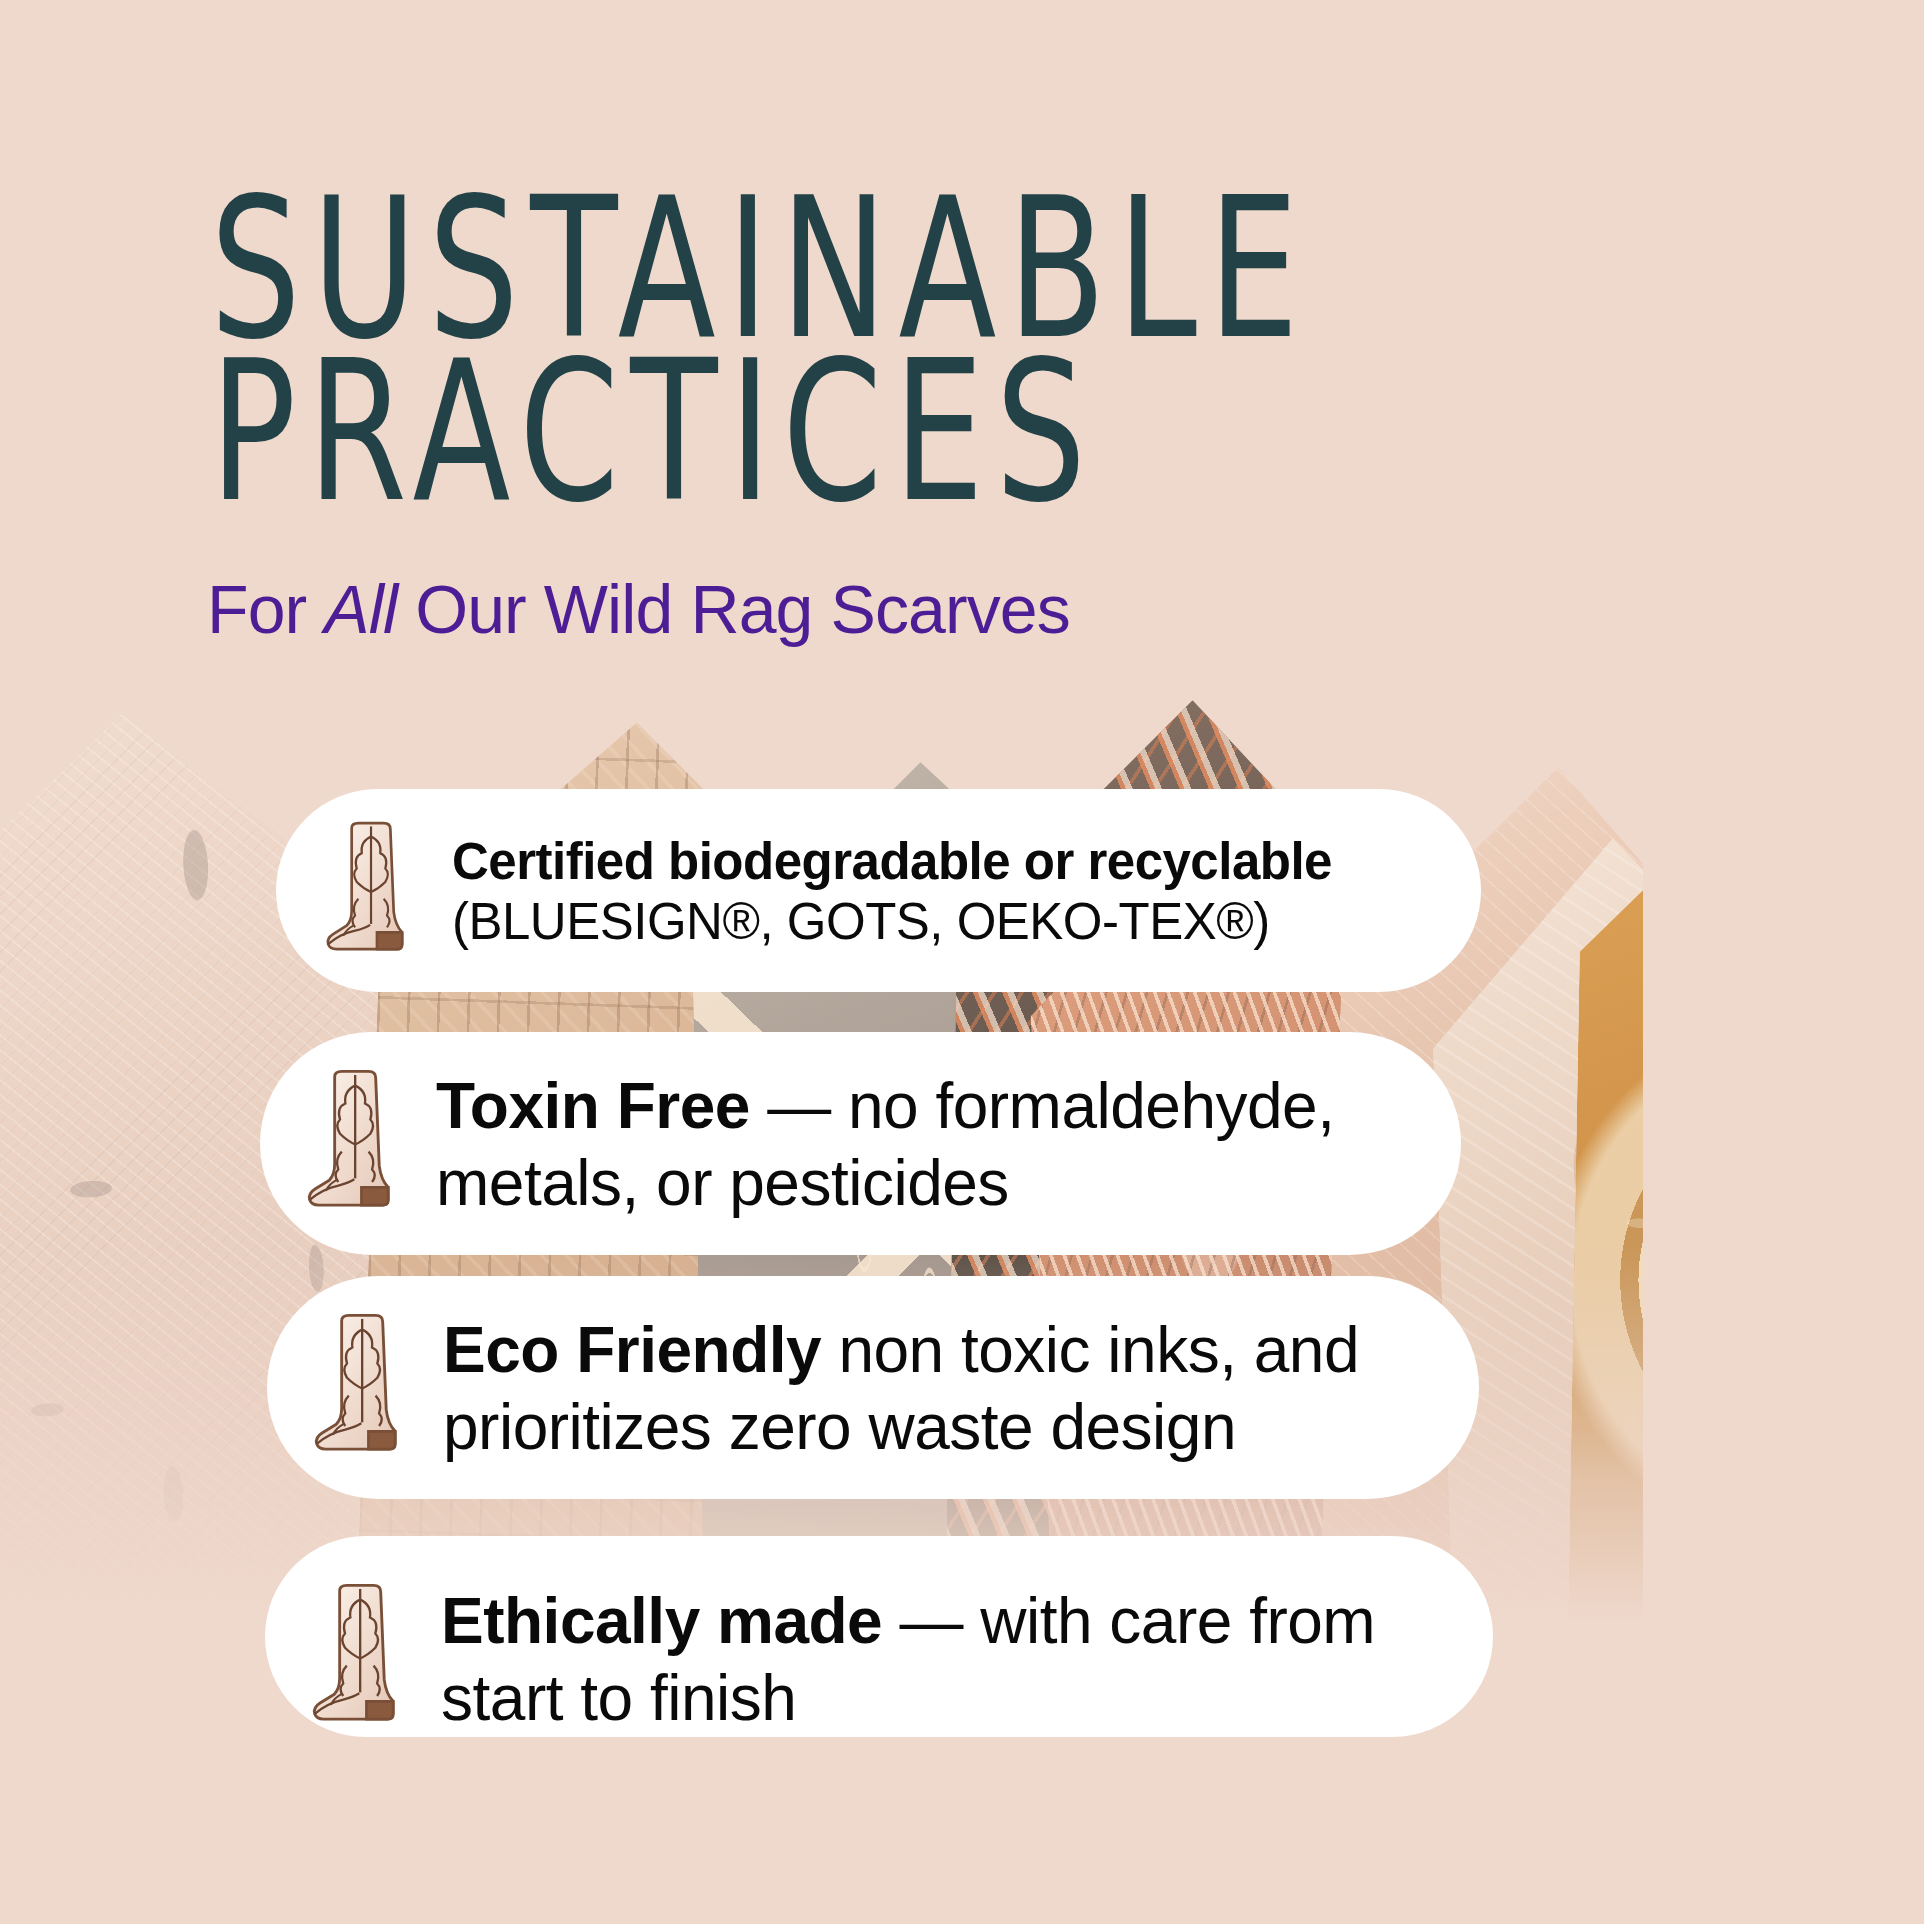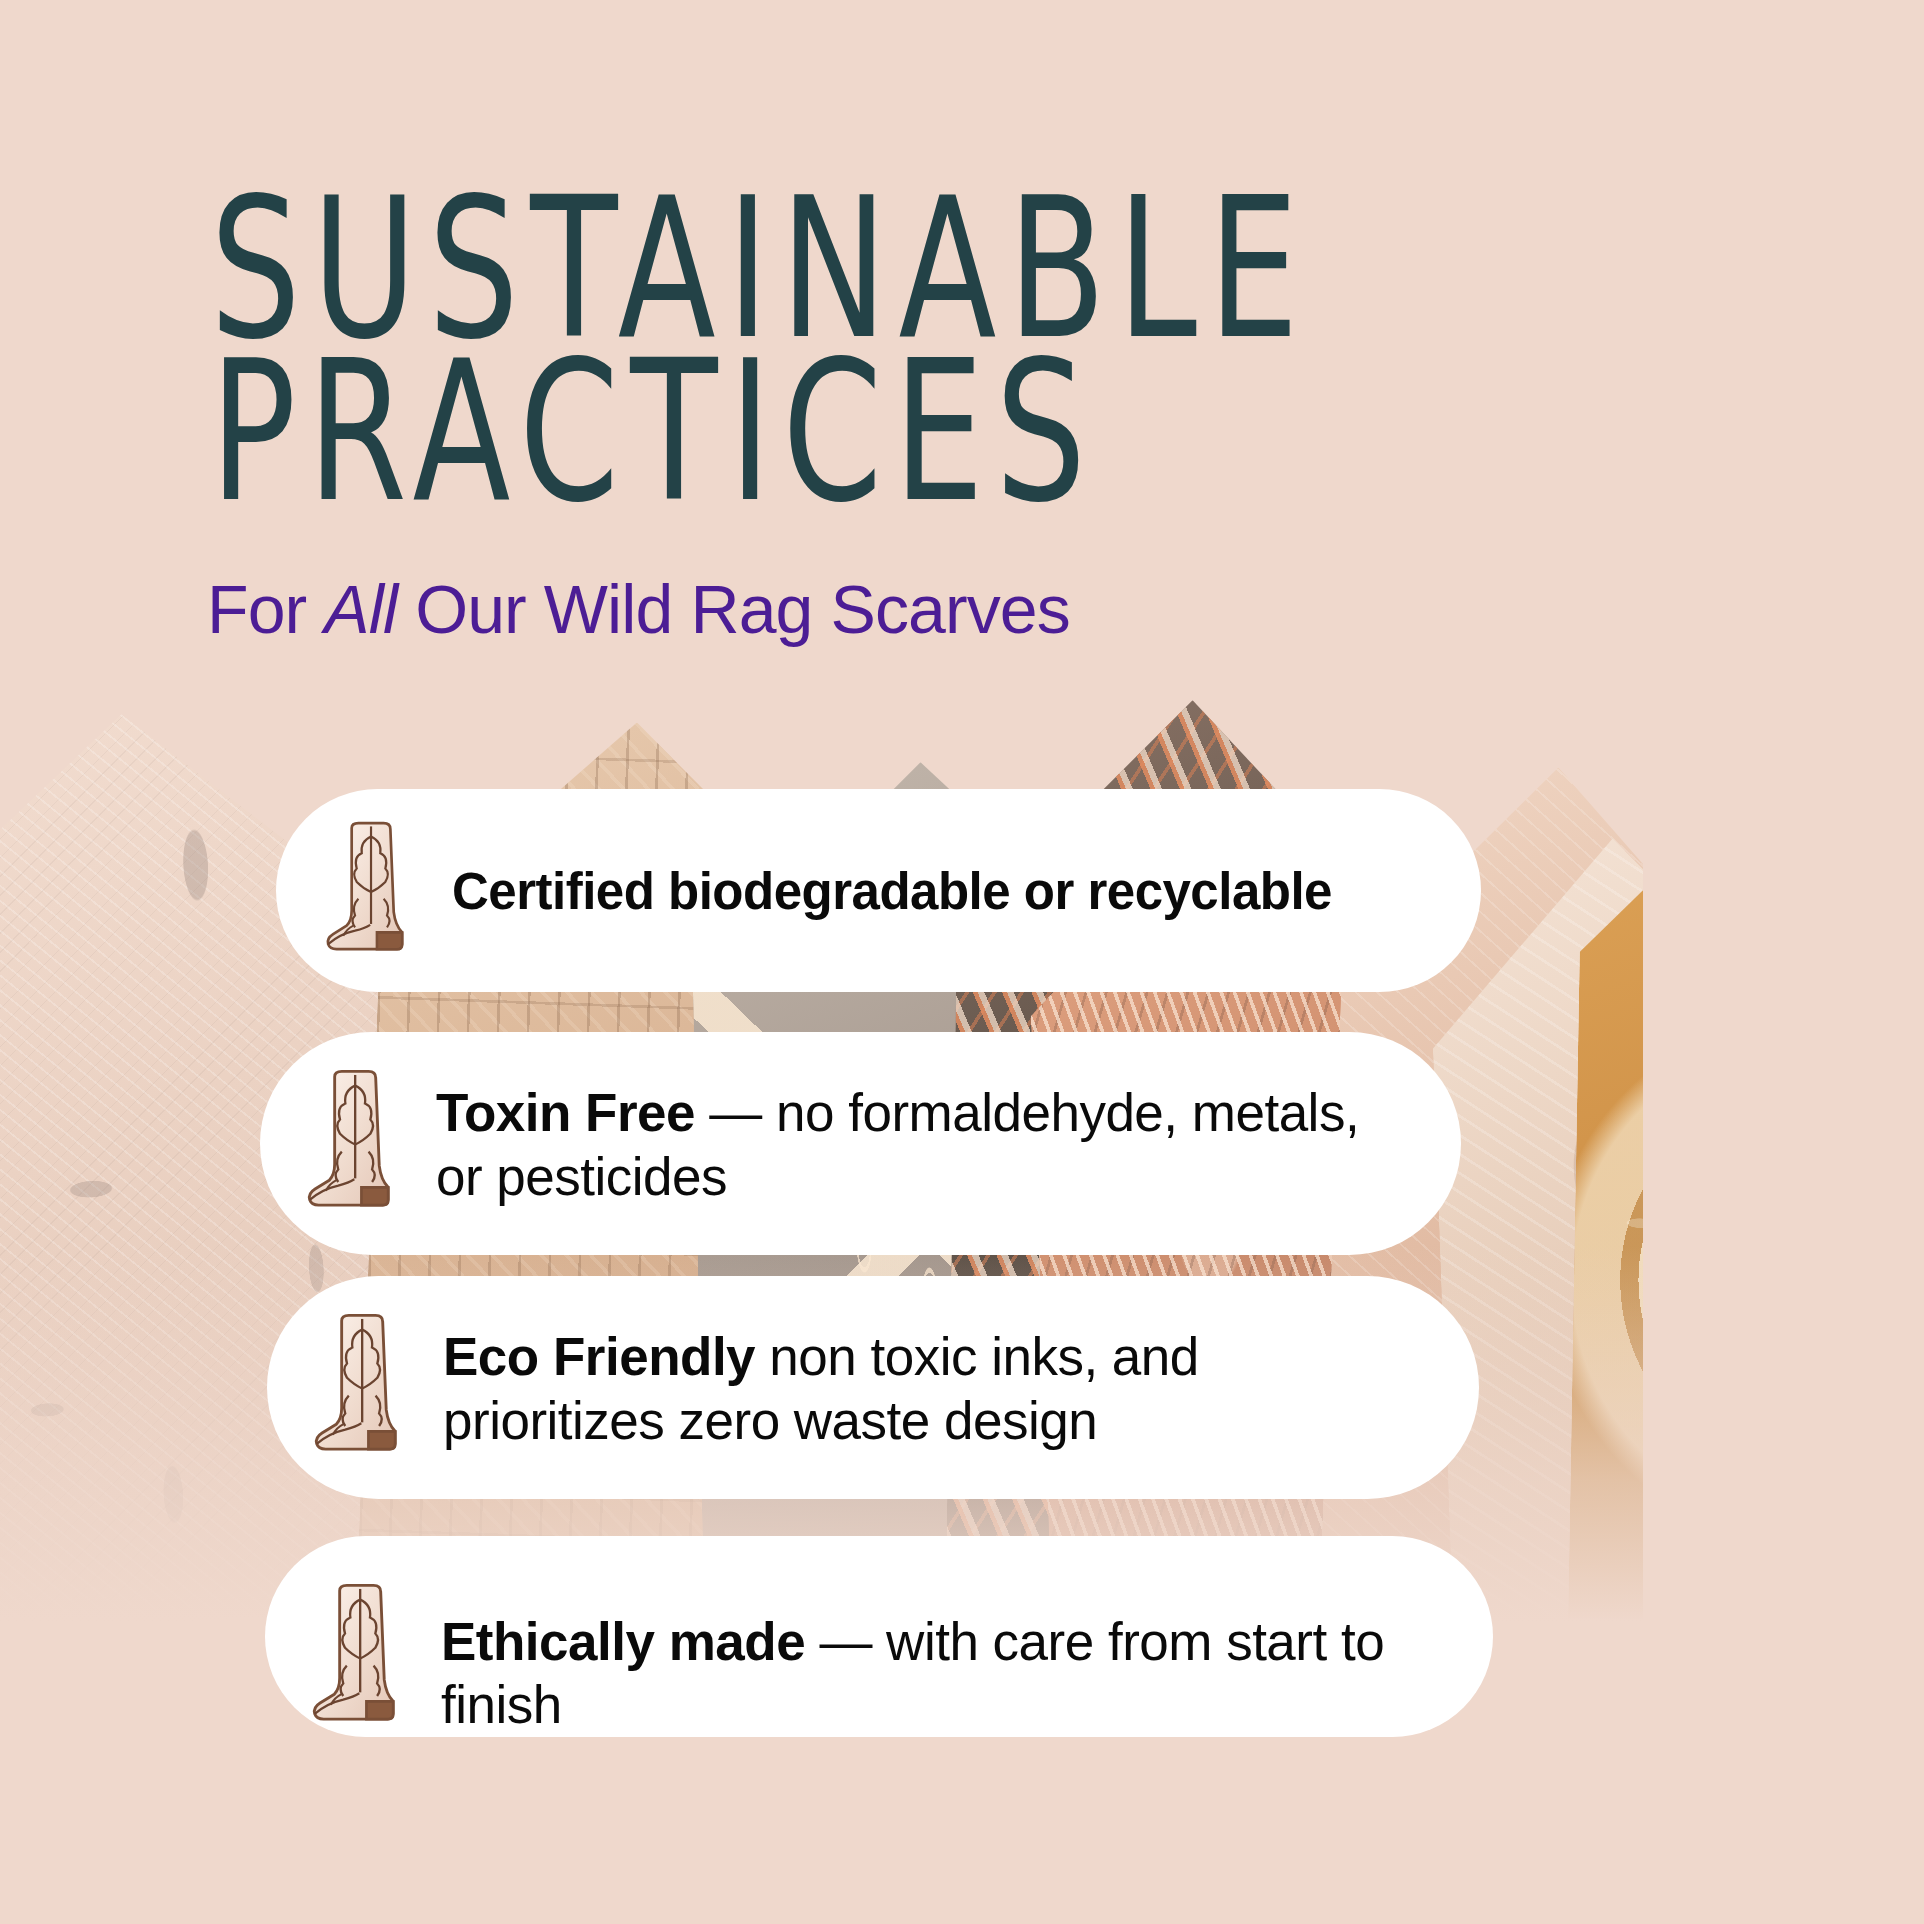--- a/index.html
+++ b/index.html
@@ -142,21 +142,21 @@
   .card-2{left:260px;top:1032px;width:1201px;height:223px;}
   .card-3{left:267px;top:1276px;width:1212px;height:223px;}
   .card-4{left:265px;top:1536px;width:1228px;height:201px;align-items:flex-end;}
 
   .boot-wrap{flex:0 0 auto;width:107px;height:157px;display:block;}
   .card-1 .boot-wrap{height:148px;}
   .card-text{
     margin-left:30px;
     color:#0A0A0A;
     font-family:"Liberation Sans",sans-serif;
-    font-size:53px;
+    font-size:64px;
     line-height:1.20;
     letter-spacing:-0.5px;
   }
   .card-text b{font-weight:700;}
   .card-1 .card-text{font-size:51px;line-height:1.17;}
   .card-1 .line2{font-size:51px;}
 </style>
 </head>
 <body>
 
@@ -230,20 +230,21 @@
           <path d="M63 22 Q50 28 52 42 Q42 46 46 60 Q40 66 46 76 Q54 84 63 88" fill="none" stroke="#6B4430" stroke-width="2.6"></path>
           <path d="M63 22 Q76 28 74 42 Q84 46 80 60 Q86 66 80 76 Q72 84 63 88" fill="none" stroke="#6B4430" stroke-width="2.6"></path>
           <path d="M48 96 Q40 104 44 116 Q38 122 44 130" fill="none" stroke="#6B4430" stroke-width="2.6"></path>
           <path d="M78 96 Q86 104 82 116 Q88 122 82 130" fill="none" stroke="#6B4430" stroke-width="2.6"></path>
           <path d="M12 150 Q26 138 44 134 Q56 131 62 127" fill="none" stroke="#6B4430" stroke-width="2.6"></path>
           <path d="M30 140 Q34 132 42 128" fill="none" stroke="#6B4430" stroke-width="2.2"></path>
         </svg>
       </span>
       <span class="card-text">
         <b>Certified biodegradable or recyclable</b><br>
+        <span class="line2">(BLUESIGN®, GOTS, OEKO-TEX®)</span>
       </span>
     </div>
 
     <div class="card card-2">
       <span class="boot-wrap">
         <svg viewBox="0 0 120 176" width="107" height="157" xmlns="http://www.w3.org/2000/svg">
           <defs>
             <linearGradient id="bg2" x1="0" y1="0" x2="1" y2="1">
               <stop offset="0%" stop-color="#FDF4EE"></stop>
                 <stop offset="55%" stop-color="#F0DCCF"></stop>

